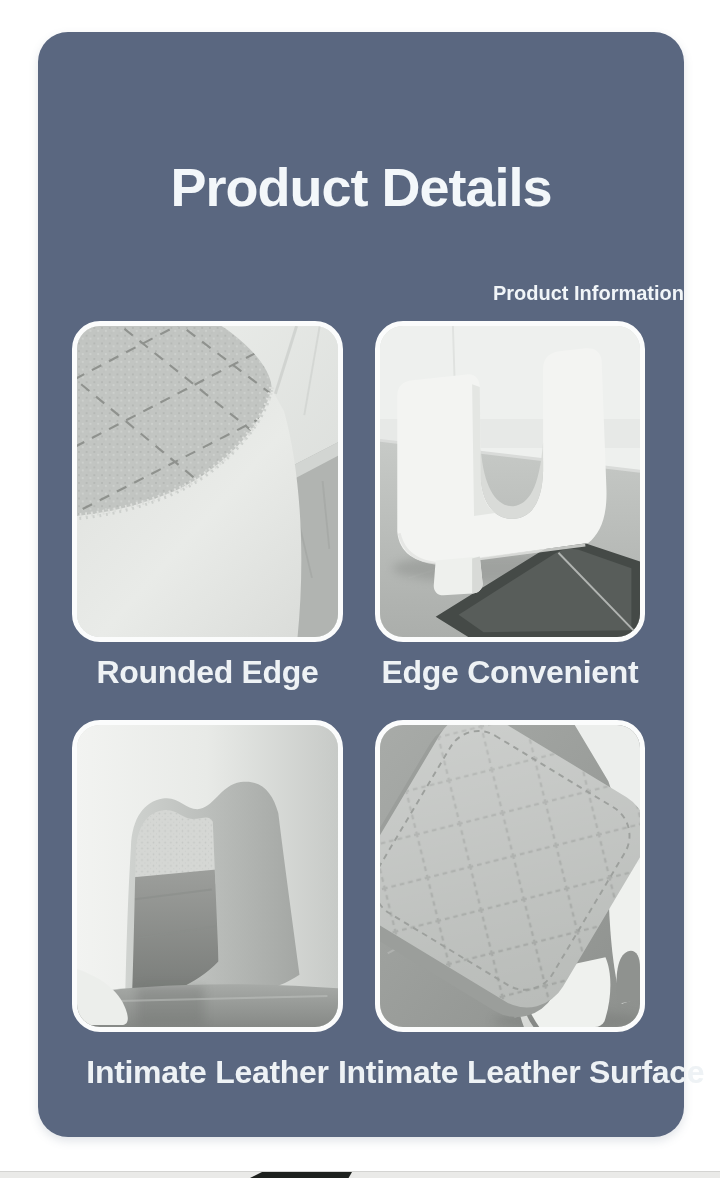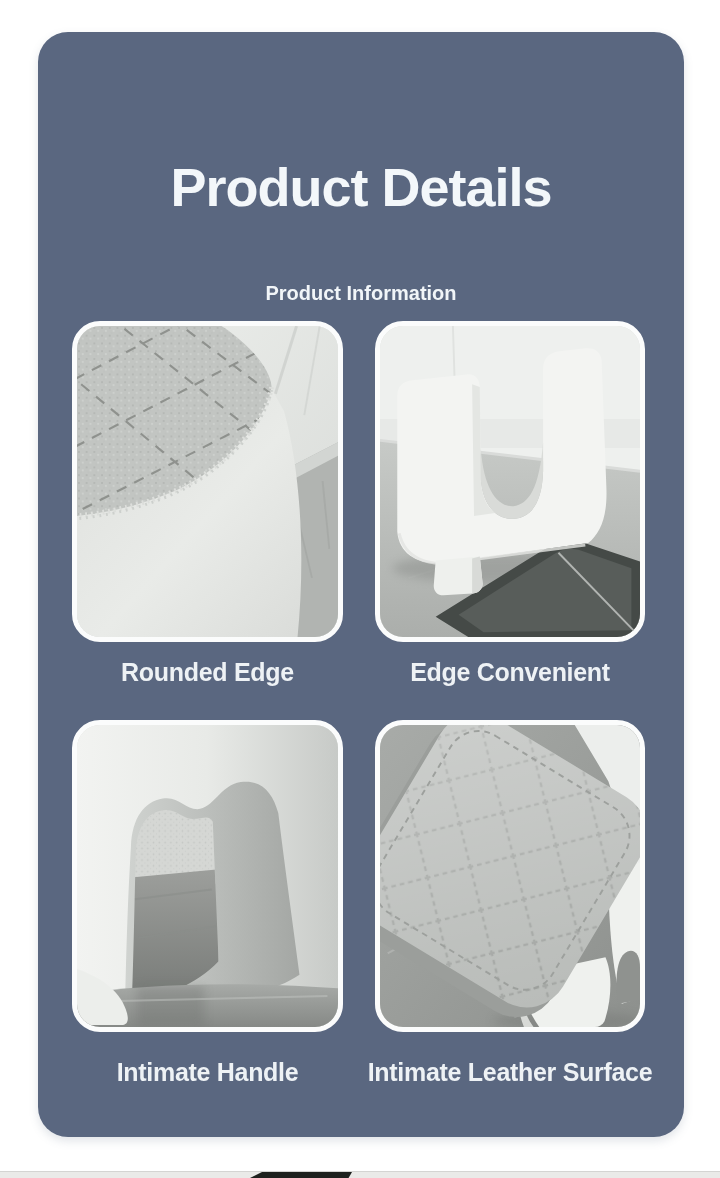--- a/index.html
+++ b/index.html
@@ -15,34 +15,34 @@
     background:#5a6780;border-radius:30px;
     box-shadow:0 4px 10px rgba(90,103,128,0.18);
   }
   .title{
     position:absolute;left:0;top:124px;width:100%;
     text-align:center;font-size:54px;font-weight:700;
     letter-spacing:-1px;color:#f3f7fa;
   }
   .subtitle{
     position:absolute;left:0;top:250px;width:100%;
-    text-align:center;font-size:20px;font-weight:700;color:#f1f5f8;
+    text-align:right;font-size:20px;font-weight:700;color:#f1f5f8;
   }
   .tile{
     position:absolute;border:5px solid #fbfcfc;border-radius:28px;
     overflow:hidden;box-sizing:border-box;background:#dfe1de;
   }
   .tile svg{display:block;width:100%;height:100%;}
   .t1{left:34px;top:289px;width:271px;height:321px;}
   .t2{left:337px;top:289px;width:270px;height:321px;}
   .t3{left:34px;top:688px;width:271px;height:312px;}
   .t4{left:337px;top:688px;width:270px;height:312px;}
   .cap{
     position:absolute;height:40px;line-height:40px;
-    text-align:center;font-size:25px;font-weight:700;
+    text-align:center;font-size:32px;font-weight:700;
     letter-spacing:-0.3px;color:#eef2f5;white-space:nowrap;
   }
   .cap1{left:14px;top:620px;width:311px;}
   .cap2{left:317px;top:620px;width:310px;}
   .cap3{left:14px;top:1020px;width:311px;}
   .cap4{left:300px;top:1020px;width:344px;}
   .strip{
     position:absolute;left:0;top:1171px;width:720px;height:7px;
     background:#eaeae8;border-top:1px solid #d4d4d2;box-sizing:border-box;
   }
@@ -212,21 +212,21 @@
           <rect x="0" y="20" width="244" height="246" rx="44" fill="#b8bbb8"></rect>
           <rect x="0" y="20" width="244" height="246" rx="44" fill="url(#t4quilt)"></rect>
           <rect x="0" y="20" width="244" height="246" rx="44" fill="url(#t4hi)"></rect>
           <rect x="16" y="36" width="212" height="214" rx="34" fill="none" stroke="#9da09d" stroke-width="2" stroke-dasharray="6 5"></rect>
         </g>
       </svg>
     </div>
 
     <div class="cap cap1">Rounded Edge</div>
     <div class="cap cap2">Edge Convenient</div>
-    <div class="cap cap3">Intimate Handle</div>
+    <div class="cap cap3">Intimate Leather</div>
     <div class="cap cap4">Intimate Leather Surface</div>
 
   </div>
 
   <div class="strip">
     <div class="strip-wedge"></div>
   </div>
 
 </div>
 

